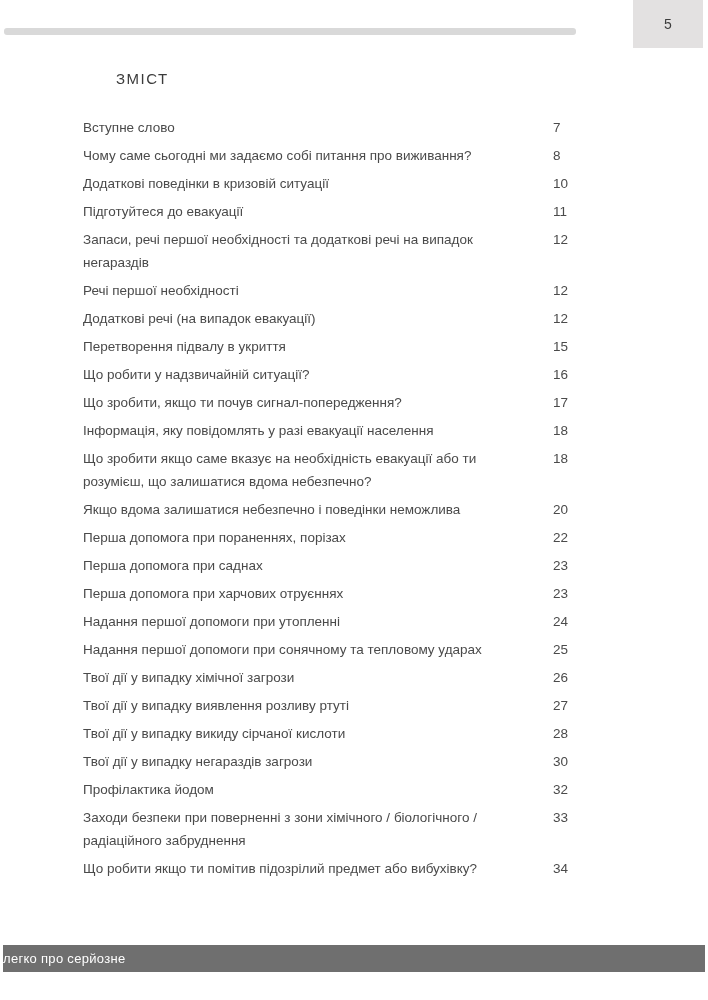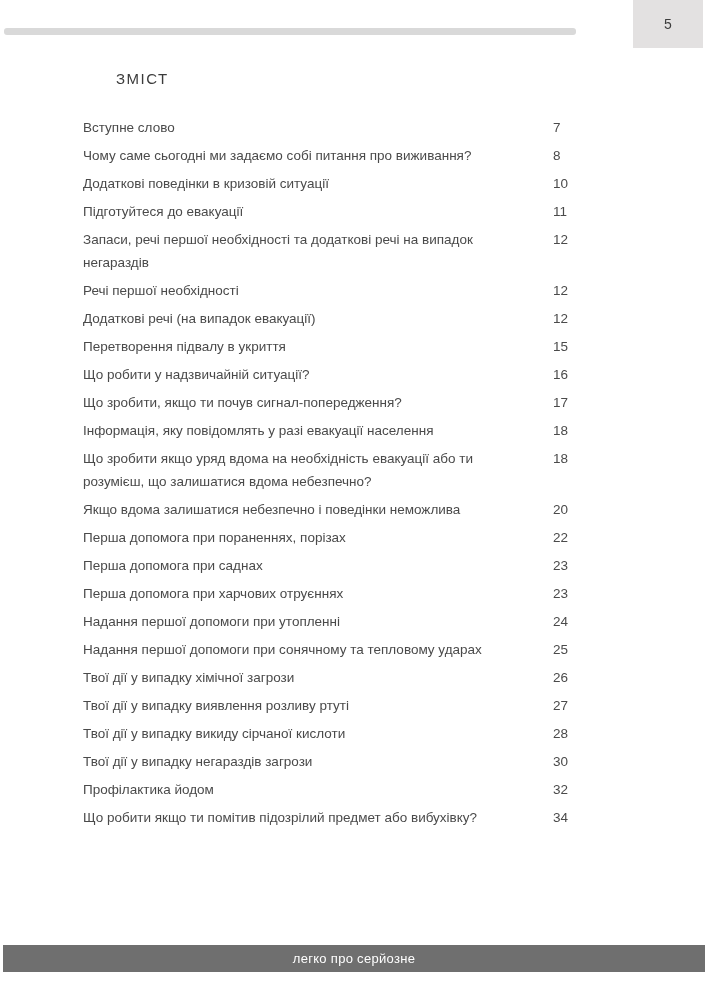--- a/index.html
+++ b/index.html
@@ -73,21 +73,21 @@
     min-width:20px;
     text-align:left;
     white-space:nowrap;
   }
 
   .footer-bar {
     position:absolute;
     left:3px; right:3px;
     top:945px; height:27px;
     background:#6f6f6f;
-    display:flex; align-items:center; justify-content:center;
+    display:flex; align-items:center; 
   }
   .footer-bar span {
     color:#ffffff;
     font-size:13px;
     letter-spacing:0.3px;
   }
 </style>
 </head>
 <body>
 
@@ -153,21 +153,21 @@
           <span class="toc-entry-title">Що зробити, якщо ти почув сигнал-попередження?</span>
           <span class="toc-entry-page">17</span>
         </li>
 
         <li>
           <span class="toc-entry-title">Інформація, яку повідомлять у разі евакуації населення</span>
           <span class="toc-entry-page">18</span>
         </li>
 
         <li>
-          <span class="toc-entry-title">Що зробити якщо уряд вдома на необхідність евакуації або ти розумієш, що залишатися вдома небезпечно?</span>
+          <span class="toc-entry-title">Що зробити якщо саме вказує на необхідність евакуації або ти розумієш, що залишатися вдома небезпечно?</span>
           <span class="toc-entry-page">18</span>
         </li>
 
         <li>
           <span class="toc-entry-title">Якщо вдома залишатися небезпечно і поведінки неможлива</span>
           <span class="toc-entry-page">20</span>
         </li>
 
 
         <li>
@@ -213,20 +213,24 @@
         <li>
           <span class="toc-entry-title">Твої дії у випадку негараздів загрози</span>
           <span class="toc-entry-page">30</span>
         </li>
 
         <li>
           <span class="toc-entry-title">Профілактика йодом</span>
           <span class="toc-entry-page">32</span>
         </li>
 
+        <li>
+          <span class="toc-entry-title">Заходи безпеки при поверненні з зони хімічного / біологічного / радіаційного забруднення</span>
+          <span class="toc-entry-page">33</span>
+        </li>
 
         <li>
           <span class="toc-entry-title">Що робити якщо ти помітив підозрілий предмет або вибухівку?</span>
           <span class="toc-entry-page">34</span>
         </li>
       </ul>
   </div>
 
   <div class="footer-bar">
     <span>легко про серйозне</span>

